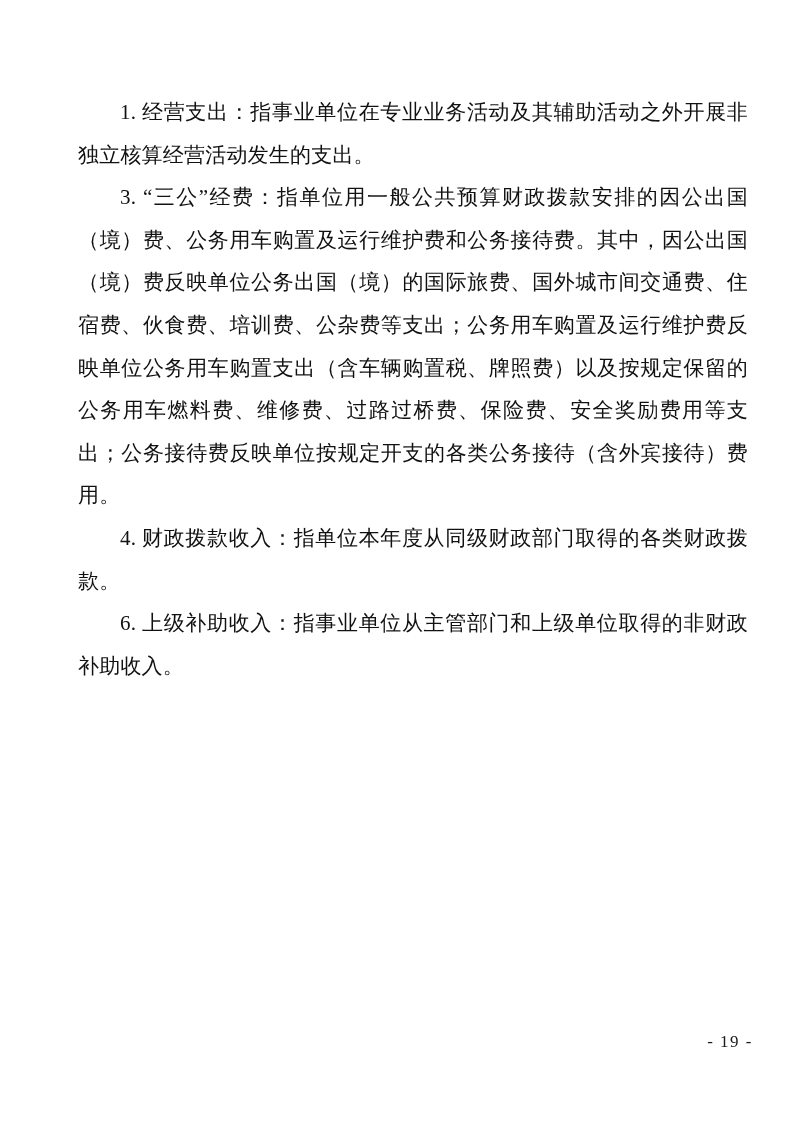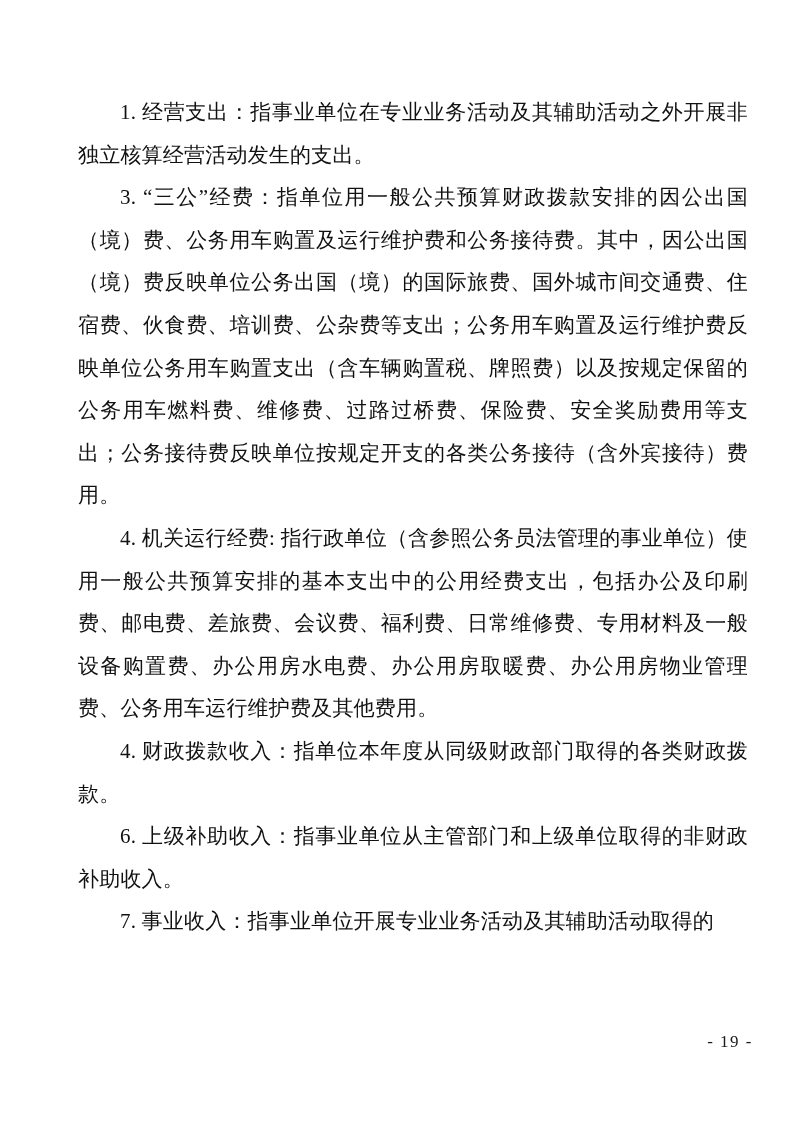--- a/index.html
+++ b/index.html
@@ -42,19 +42,17 @@
     color: #1a1a1a;
   }
 </style>
 </head>
 <body>
 
 <div class="page">
   <div class="body-text">
     <p class="para">1. 经营支出：指事业单位在专业业务活动及其辅助活动之外开展非独立核算经营活动发生的支出。</p>
     <p class="para">3. “三公”经费：指单位用一般公共预算财政拨款安排的因公出国（境）费、公务用车购置及运行维护费和公务接待费。其中，因公出国（境）费反映单位公务出国（境）的国际旅费、国外城市间交通费、住宿费、伙食费、培训费、公杂费等支出；公务用车购置及运行维护费反映单位公务用车购置支出（含车辆购置税、牌照费）以及按规定保留的公务用车燃料费、维修费、过路过桥费、保险费、安全奖励费用等支出；公务接待费反映单位按规定开支的各类公务接待（含外宾接待）费用。</p>
-    <p class="para">4. 机关运行经费: 指行政单位（含参照公务员法管理的事业单位）使用一般公共预算安排的基本支出中的公用经费支出，包括办公及印刷费、邮电费、差旅费、会议费、福利费、日常维修费、专用材料及一般设备购置费、办公用房水电费、办公用房取暖费、办公用房物业管理费、公务用车运行维护费及其他费用。</p>
     <p class="para">4. 财政拨款收入：指单位本年度从同级财政部门取得的各类财政拨款。</p>
     <p class="para">6. 上级补助收入：指事业单位从主管部门和上级单位取得的非财政补助收入。</p>
-    <p class="para">7. 事业收入：指事业单位开展专业业务活动及其辅助活动取得的</p>
   </div>
   <div class="page-number">- 19 -</div>
 </div>
 
 </body></html>

